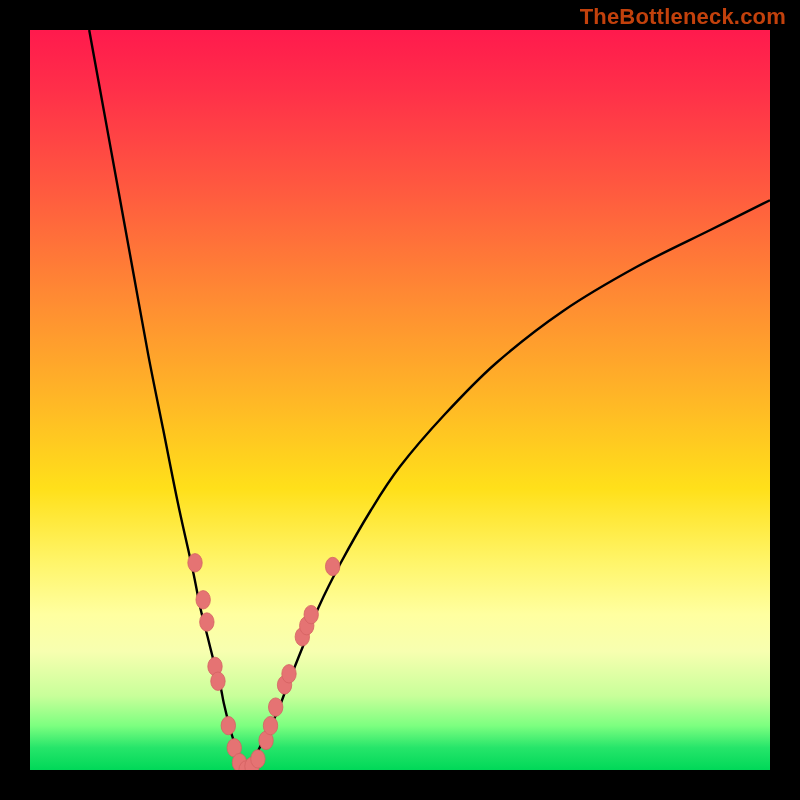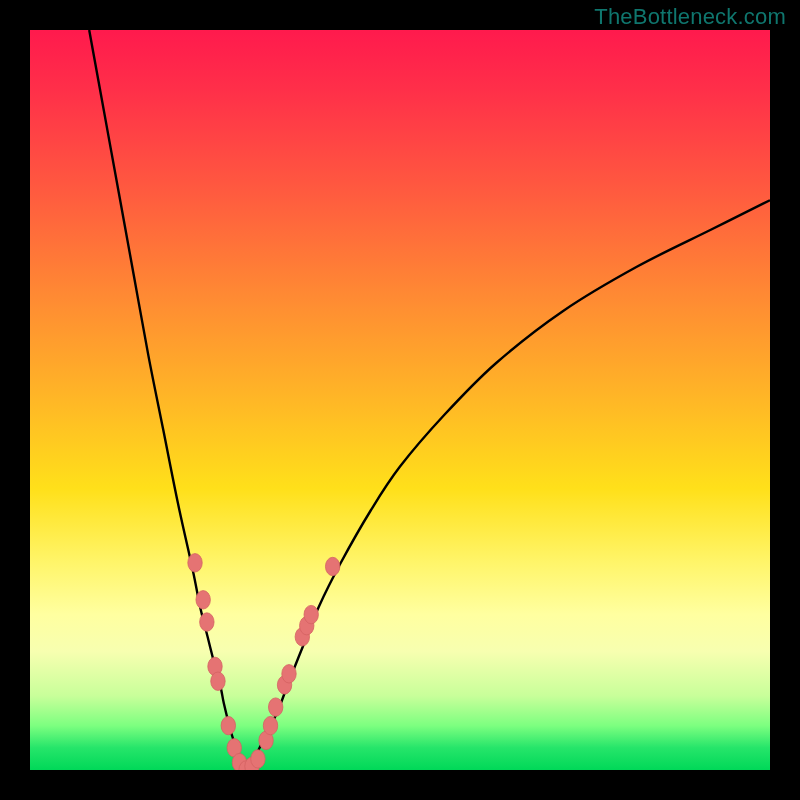--- a/index.html
+++ b/index.html
@@ -41,23 +41,23 @@
       #c8ff9a 90%,
       #7dff80 94%,
       #26e56a 97%,
       #00d858 100%
     );
   }
   .watermark {
     position: absolute;
     top: 4px;
     right: 14px;
-    color: #0f766e;
+    color: #c2410c;
     font-size: 22px;
-    font-weight: 400;
+    font-weight: 700;
     letter-spacing: 0.2px;
     user-select: none;
   }
   svg.curve {
     position: absolute;
     inset: 0;
   }
 </style>
 </head>
 <body>

